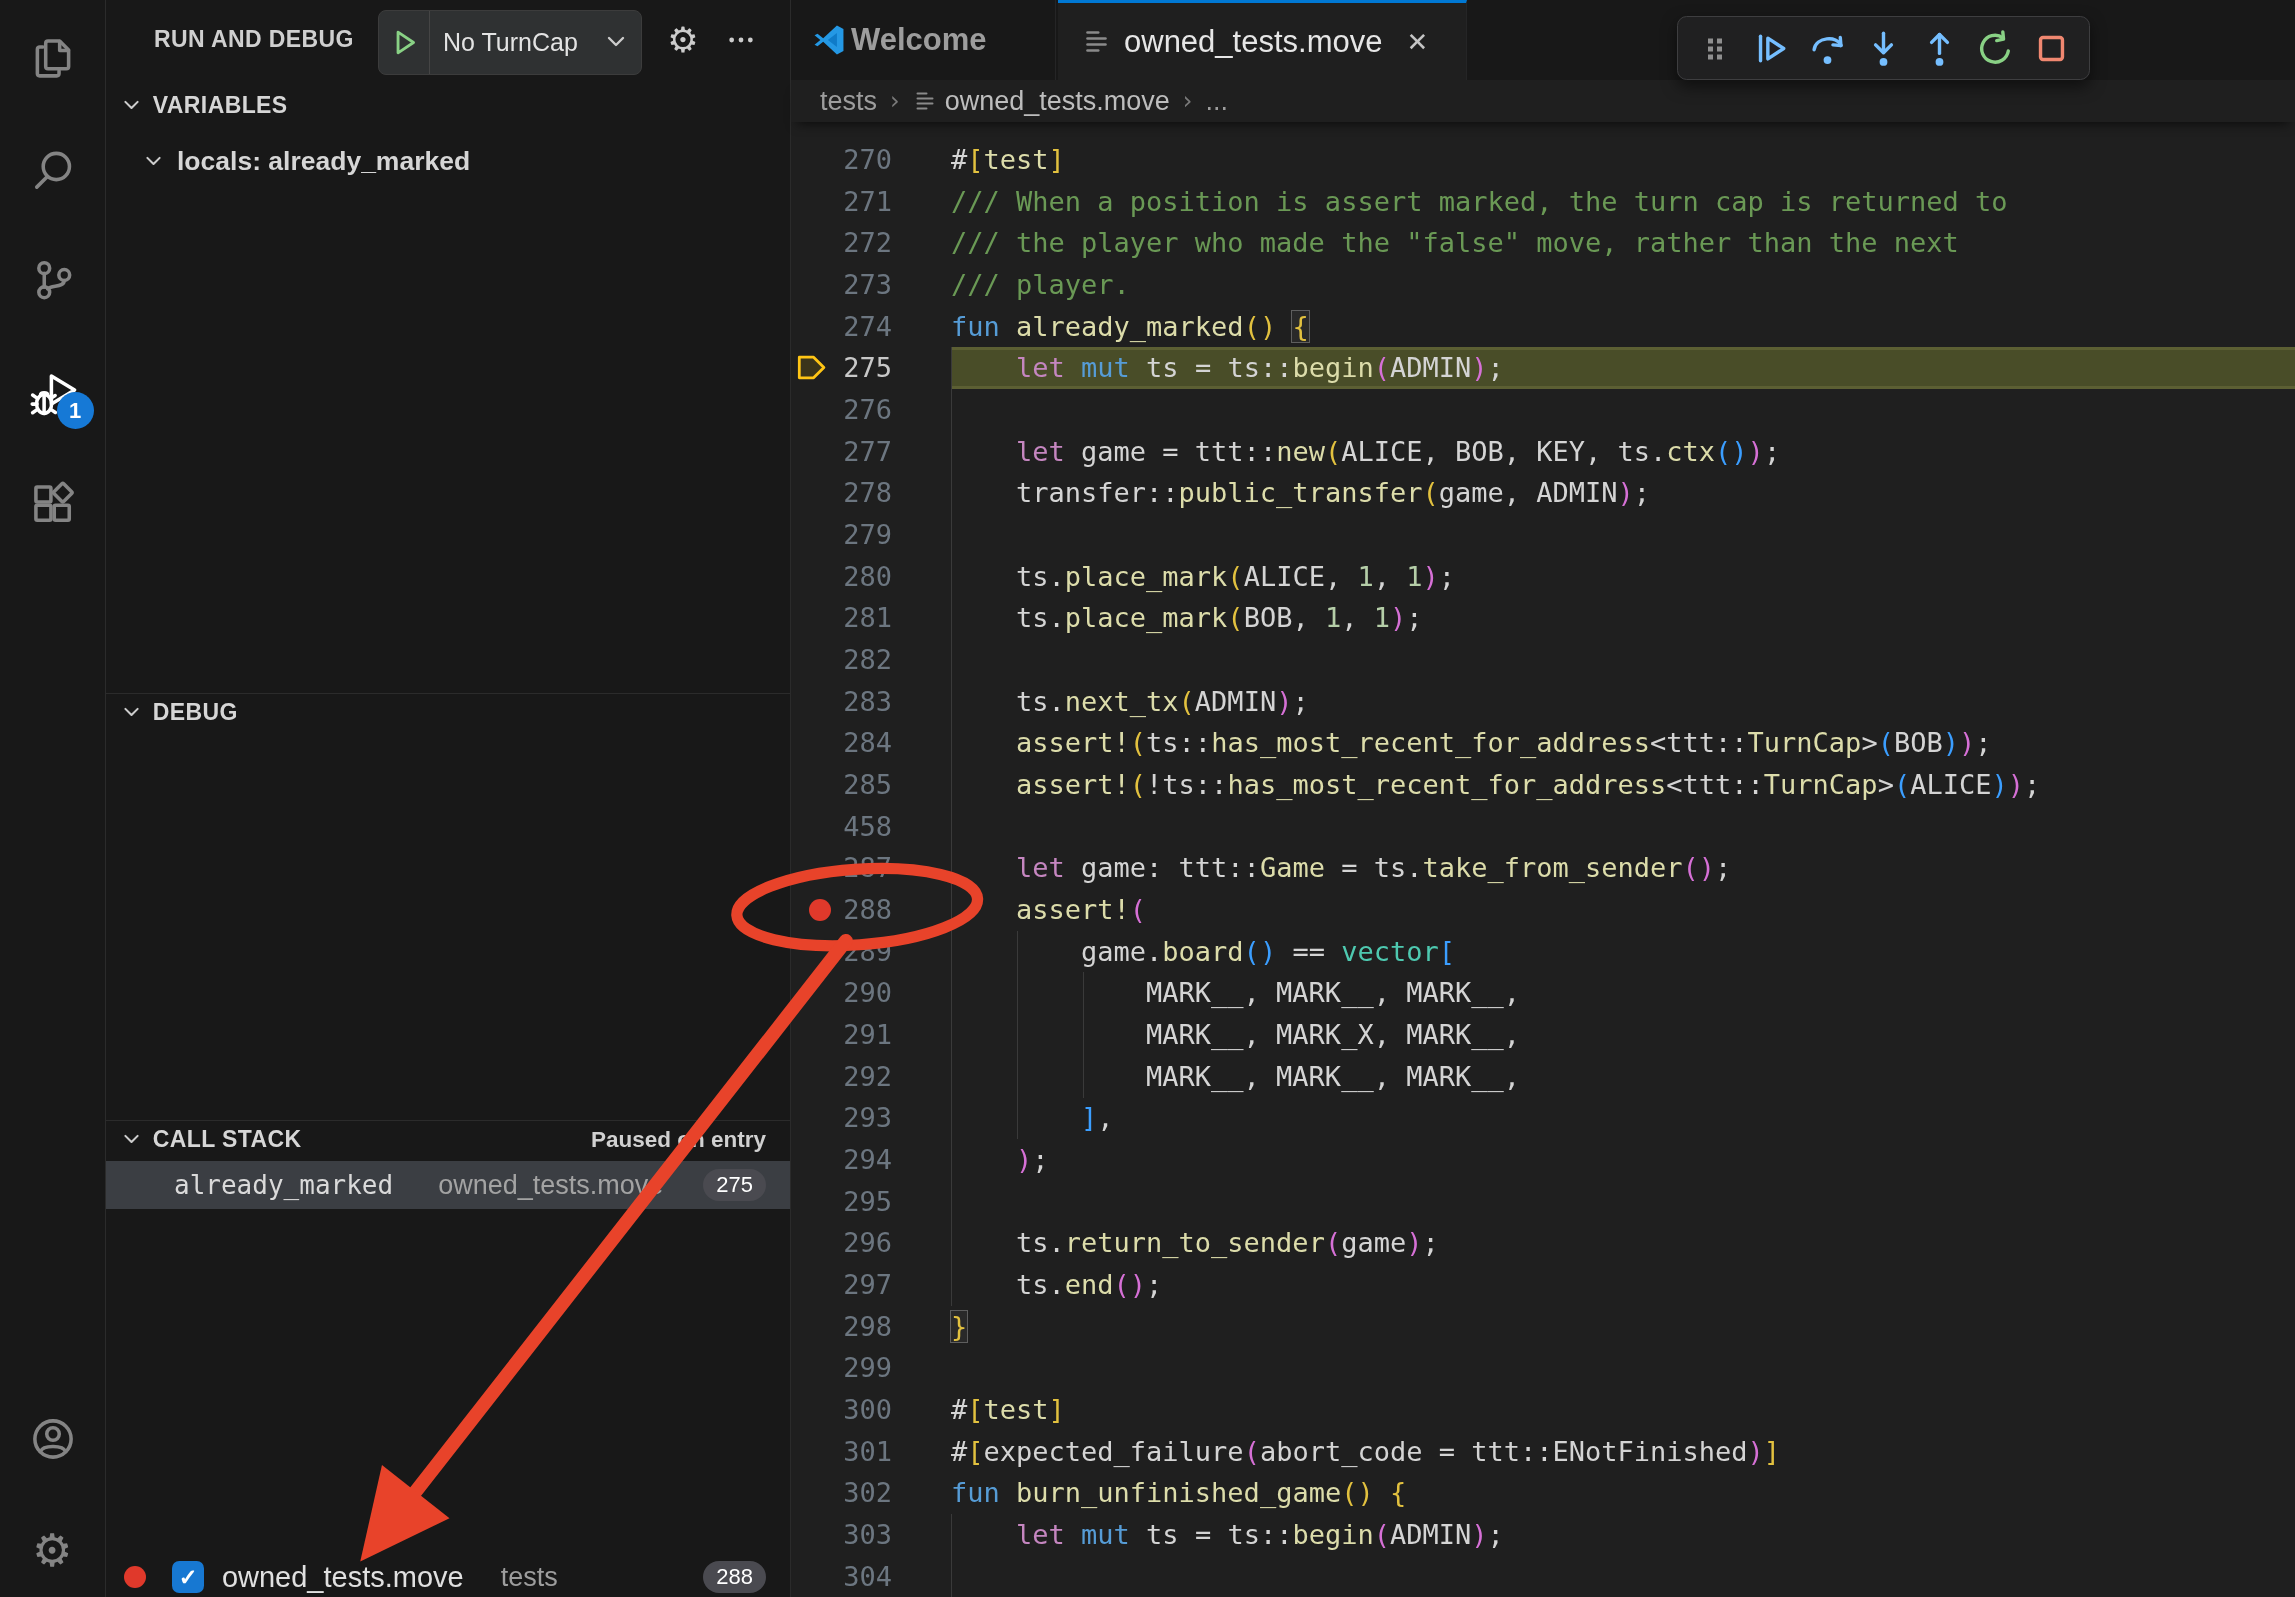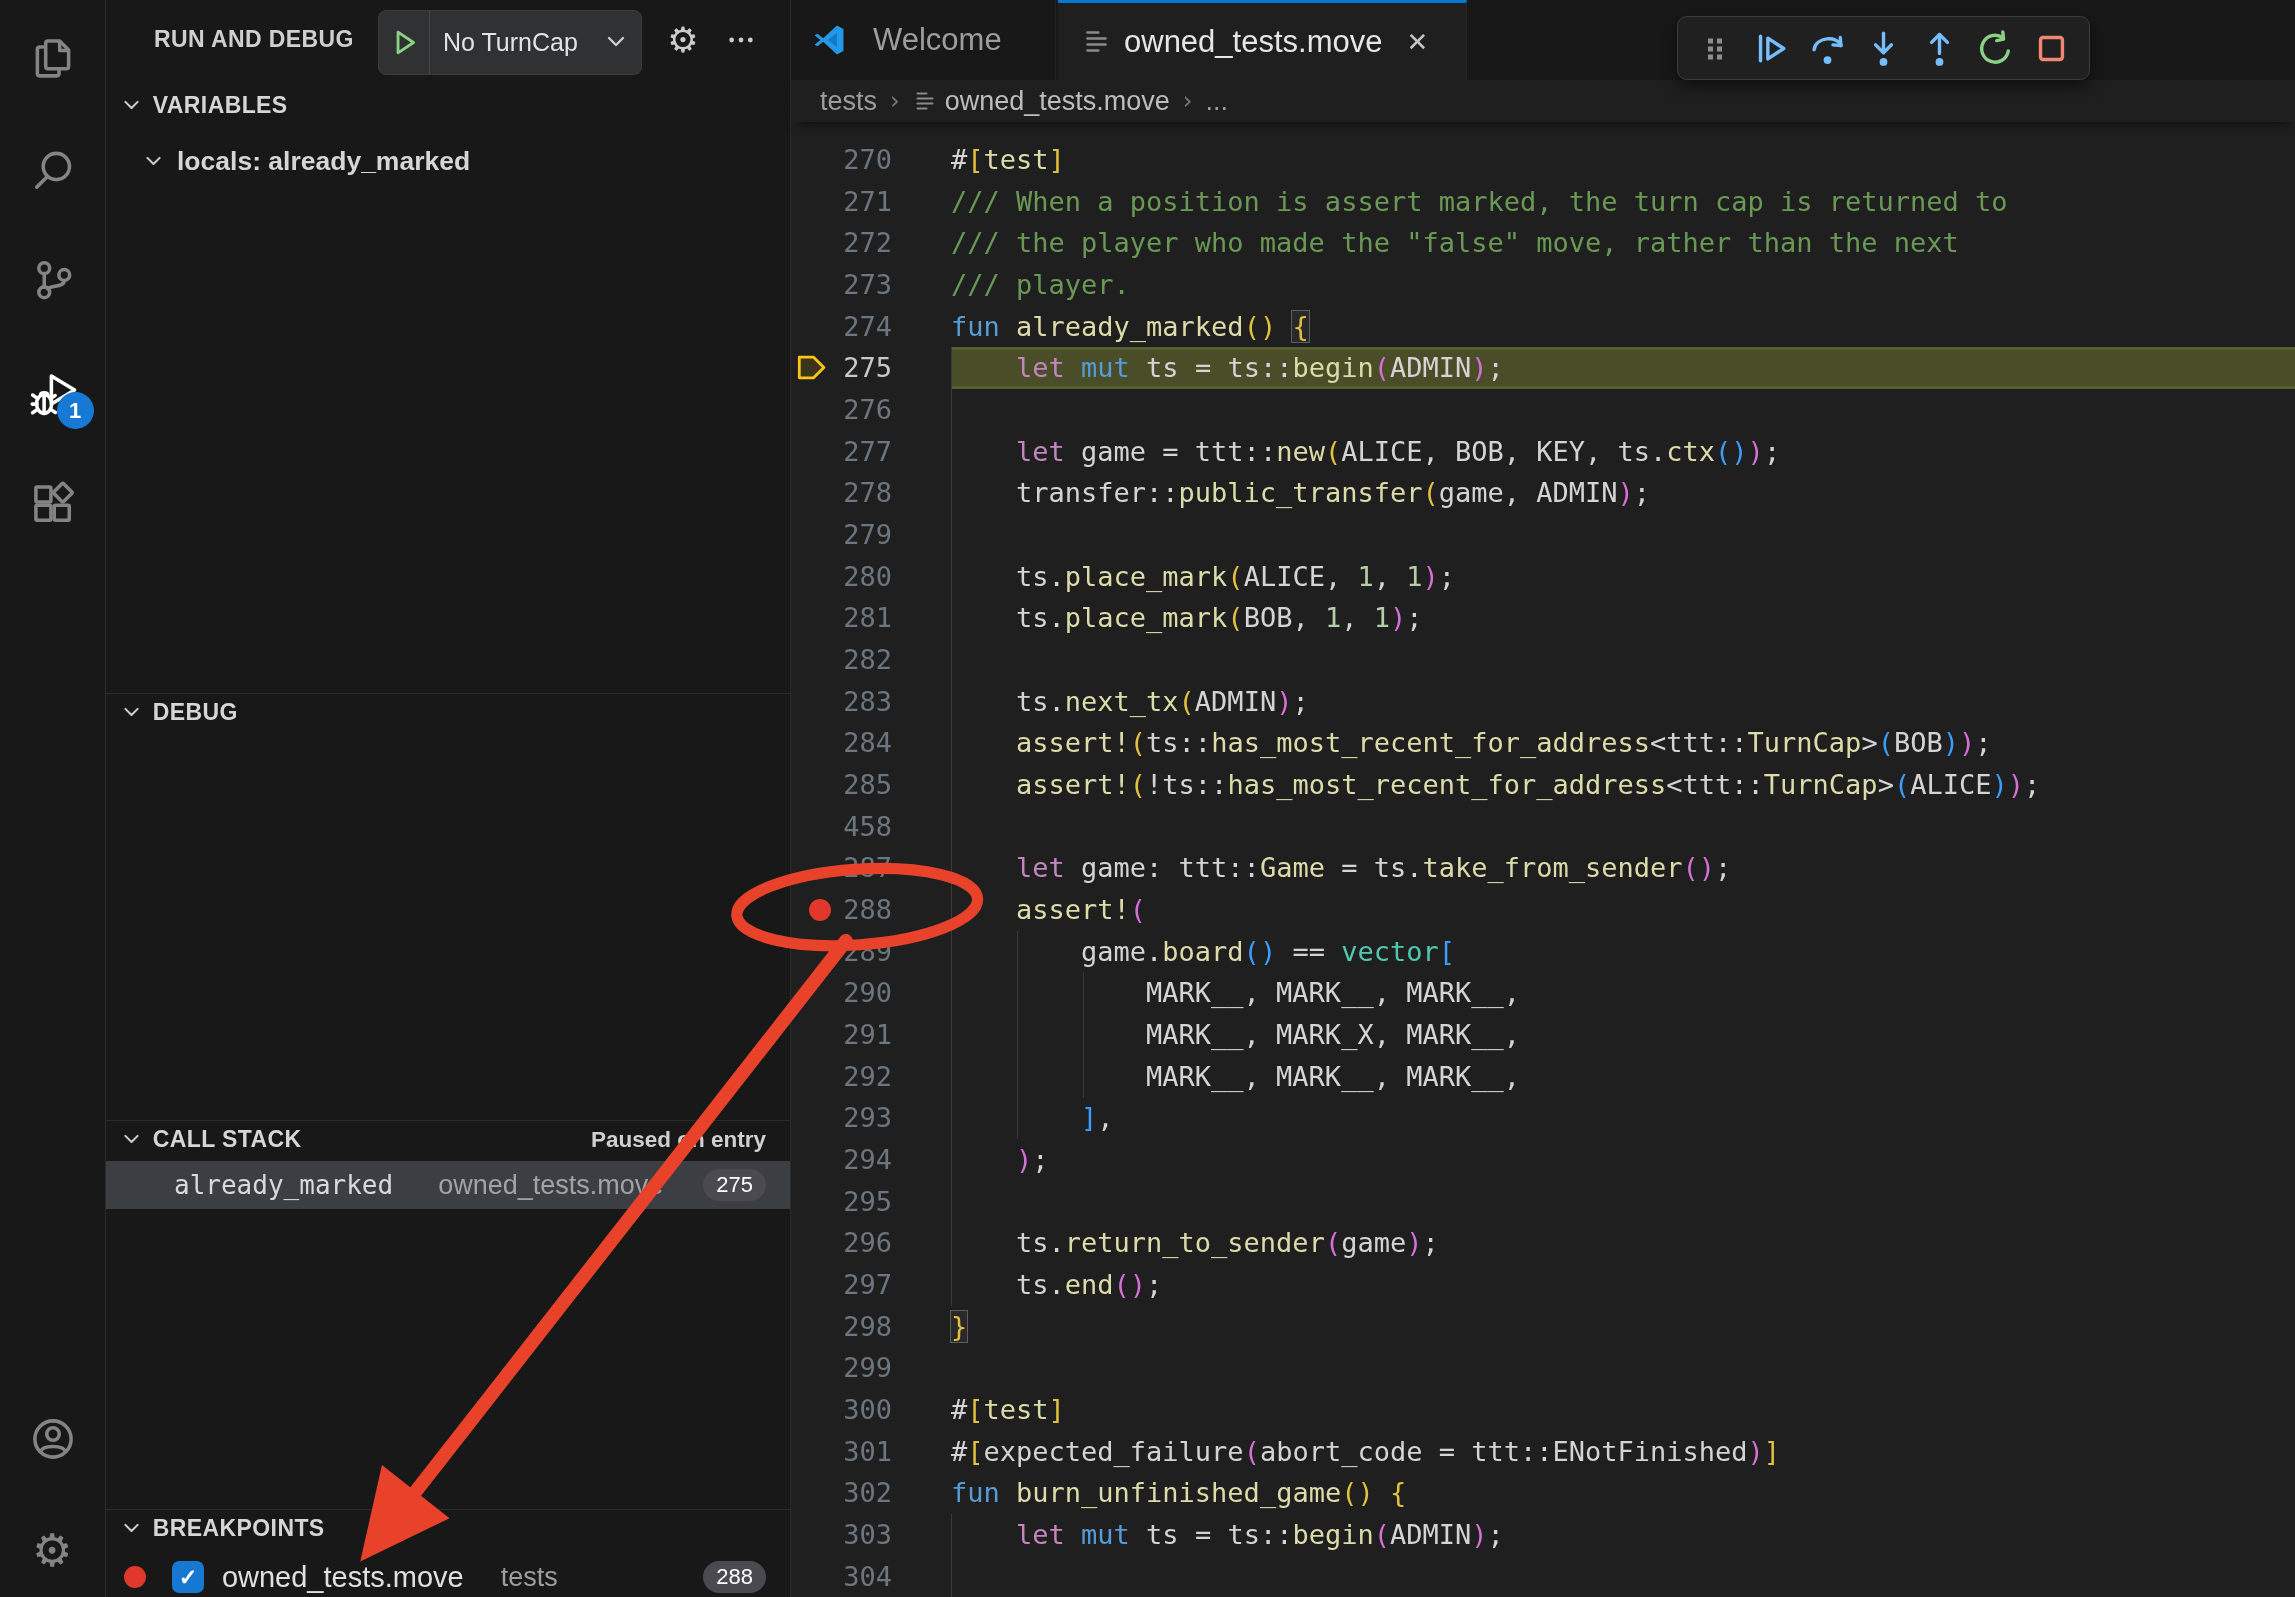--- a/index.html
+++ b/index.html
@@ -42,21 +42,21 @@
   #bp-row .dir{font-size:27px;color:#9D9D9D;margin-left:37px;}
   #locals-row{position:absolute;left:0;right:0;height:37px;display:flex;align-items:center;}
   #locals-row .txt{font-size:26.5px;font-weight:600;color:#D6D6D6;margin-left:13px;}
   .chev svg{stroke:#CCCCCC;fill:none;stroke-width:2.4;stroke-linecap:round;stroke-linejoin:round;}
 
   
   #editor{position:absolute;left:791px;top:0;right:0;bottom:0;background:#1F1F1F;}
   #tabstrip{position:absolute;left:0;right:0;top:0;height:80px;background:#181818;}
   .tab{position:absolute;top:0;height:80px;display:flex;align-items:center;box-sizing:border-box;}
   #tab-welcome{left:0;width:265px;background:#181818;border-right:0.8px solid #252526;padding-left:21px;}
-  #tab-welcome .t{font-size:31px;color:#9D9D9D;margin-left:27px;}
+  #tab-welcome .t{font-size:31px;color:#9D9D9D;margin-left:5px;font-weight:bold;}
   #tab-active{left:267px;width:409px;background:#1F1F1F;border-top:3.2px solid #0078D4;border-right:0.8px solid #252526;padding-left:24px;}
   #tab-active .t{font-size:31px;color:#E6E6E6;margin-left:13px;}
   #tab-active .close{margin-left:24px;font-size:26px;color:#C5C5C5;font-family:"DejaVu Sans",sans-serif;}
   #breadcrumbs{position:absolute;left:0;right:0;top:80px;height:42px;background:#1F1F1F;display:flex;align-items:center;
                box-shadow:0 8px 11.3px -6.4px rgba(0,0,0,.65);z-index:3;}
   #breadcrumbs .bc{font-size:27px;color:#9D9D9D;}
   #breadcrumbs .sep{font-size:24px;color:#7A7A7A;margin:0 13px;font-family:"DejaVu Sans",sans-serif;}
   #breadcrumbs .file{color:#BDBDBD;}
 
   
@@ -194,27 +194,20 @@
         </svg></span>
     <span class="cap">CALL STACK</span>
     <span class="paused">Paused on entry</span>
   </div>
   <div id="callstack-row" style="top:1161px">
     <span class="fn">already_marked</span>
     <span class="file">owned_tests.move</span>
     <span class="badge">275</span>
   </div>
 
-  <div class="sec-hdr sec-border" style="top:1509px">
-    <span class="chev">
-      <svg width="21" height="21" viewBox="0 0 24 24">
-          <path d="M5 9 L12 16 L19 9"></path>
-        </svg></span>
-    <span class="cap">BREAKPOINTS</span>
-  </div>
   <div id="bp-row" style="top:1556px">
     <span class="bp-dot" id="bp-row-dot" style="background: rgb(224, 57, 43);"></span>
     <span class="checkbox" id="bp-checkbox" style="background: rgb(23, 120, 210);">✓</span>
     <span class="file">owned_tests.move</span>
     <span class="dir">tests</span>
     <span class="badge">288</span>
   </div>
 </div>
 
 <div id="editor">

